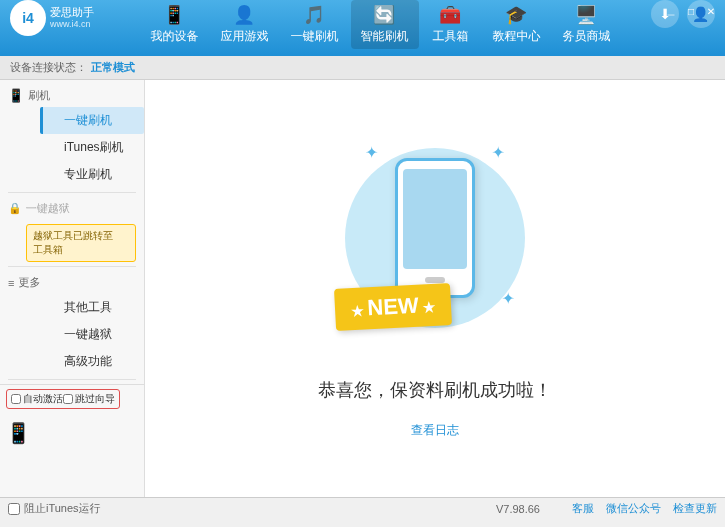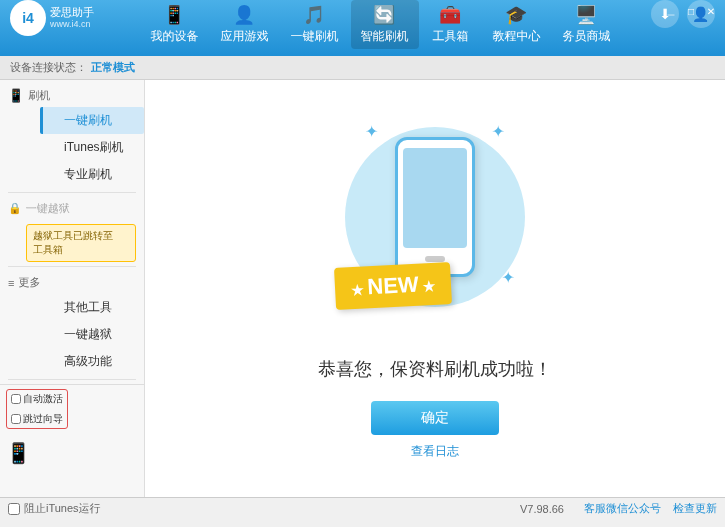--- a/index.html
+++ b/index.html
@@ -173,21 +173,21 @@
         <span>更多</span>
       </div>
       <div class="sidebar-item">其他工具</div>
       <div class="sidebar-item">一键越狱</div>
       <div class="sidebar-item">高级功能</div>
     </div>
 
     <div class="sidebar-divider"></div>
 
     <div class="device-panel">
-      <div class="auto-options" style="border: 1.5px solid #e05050; display:inline-flex; padding: 2px 4px; border-radius: 3px; gap: 6px; flex-direction: column;">
+      <div class="auto-options" style="border: 1.5px solid #e05050; display:inline-flex; padding: 2px 4px; border-radius: 3px; gap: 0;">
         <label class="auto-option">
           <input type="checkbox" style="">
           <span>自动激活</span>
         </label>
         <label class="auto-option">
           <input type="checkbox" style="">
           <span>跳过向导</span>
         </label>
       </div>
       <div class="device-info">
@@ -211,27 +211,26 @@
       <div class="phone-body">
         <div class="phone-screen"></div>
         <div class="phone-home"></div>
       </div>
 
       <div class="new-badge">NEW</div>
     </div>
 
     <div class="success-text">恭喜您，保资料刷机成功啦！</div>
 
-    <button class="confirm-btn">确定</button>
 
     <a class="view-log">查看日志</a>
   </div>
 </div>
 
 <div class="itunes-bar">
   <input type="checkbox" class="itunes-check" style="">
   <span>阻止iTunes运行</span>
   <div style="flex:1;"></div>
-  <span style="margin-right:20px;text-align:center;">V7.98.66</span>
-  <span style="color:#1e8fd5; cursor:pointer;">客服</span>
+  <span style="margin-right:32px;text-align:center;">V7.98.66</span>
+  <span style="margin-right:12px; color:#1e8fd5; cursor:pointer;">客服</span>
   <span style="margin-right:12px; color:#1e8fd5; cursor:pointer;">微信公众号</span>
   <span style="color:#1e8fd5; cursor:pointer;">检查更新</span>
 </div>
 
 </body></html>

